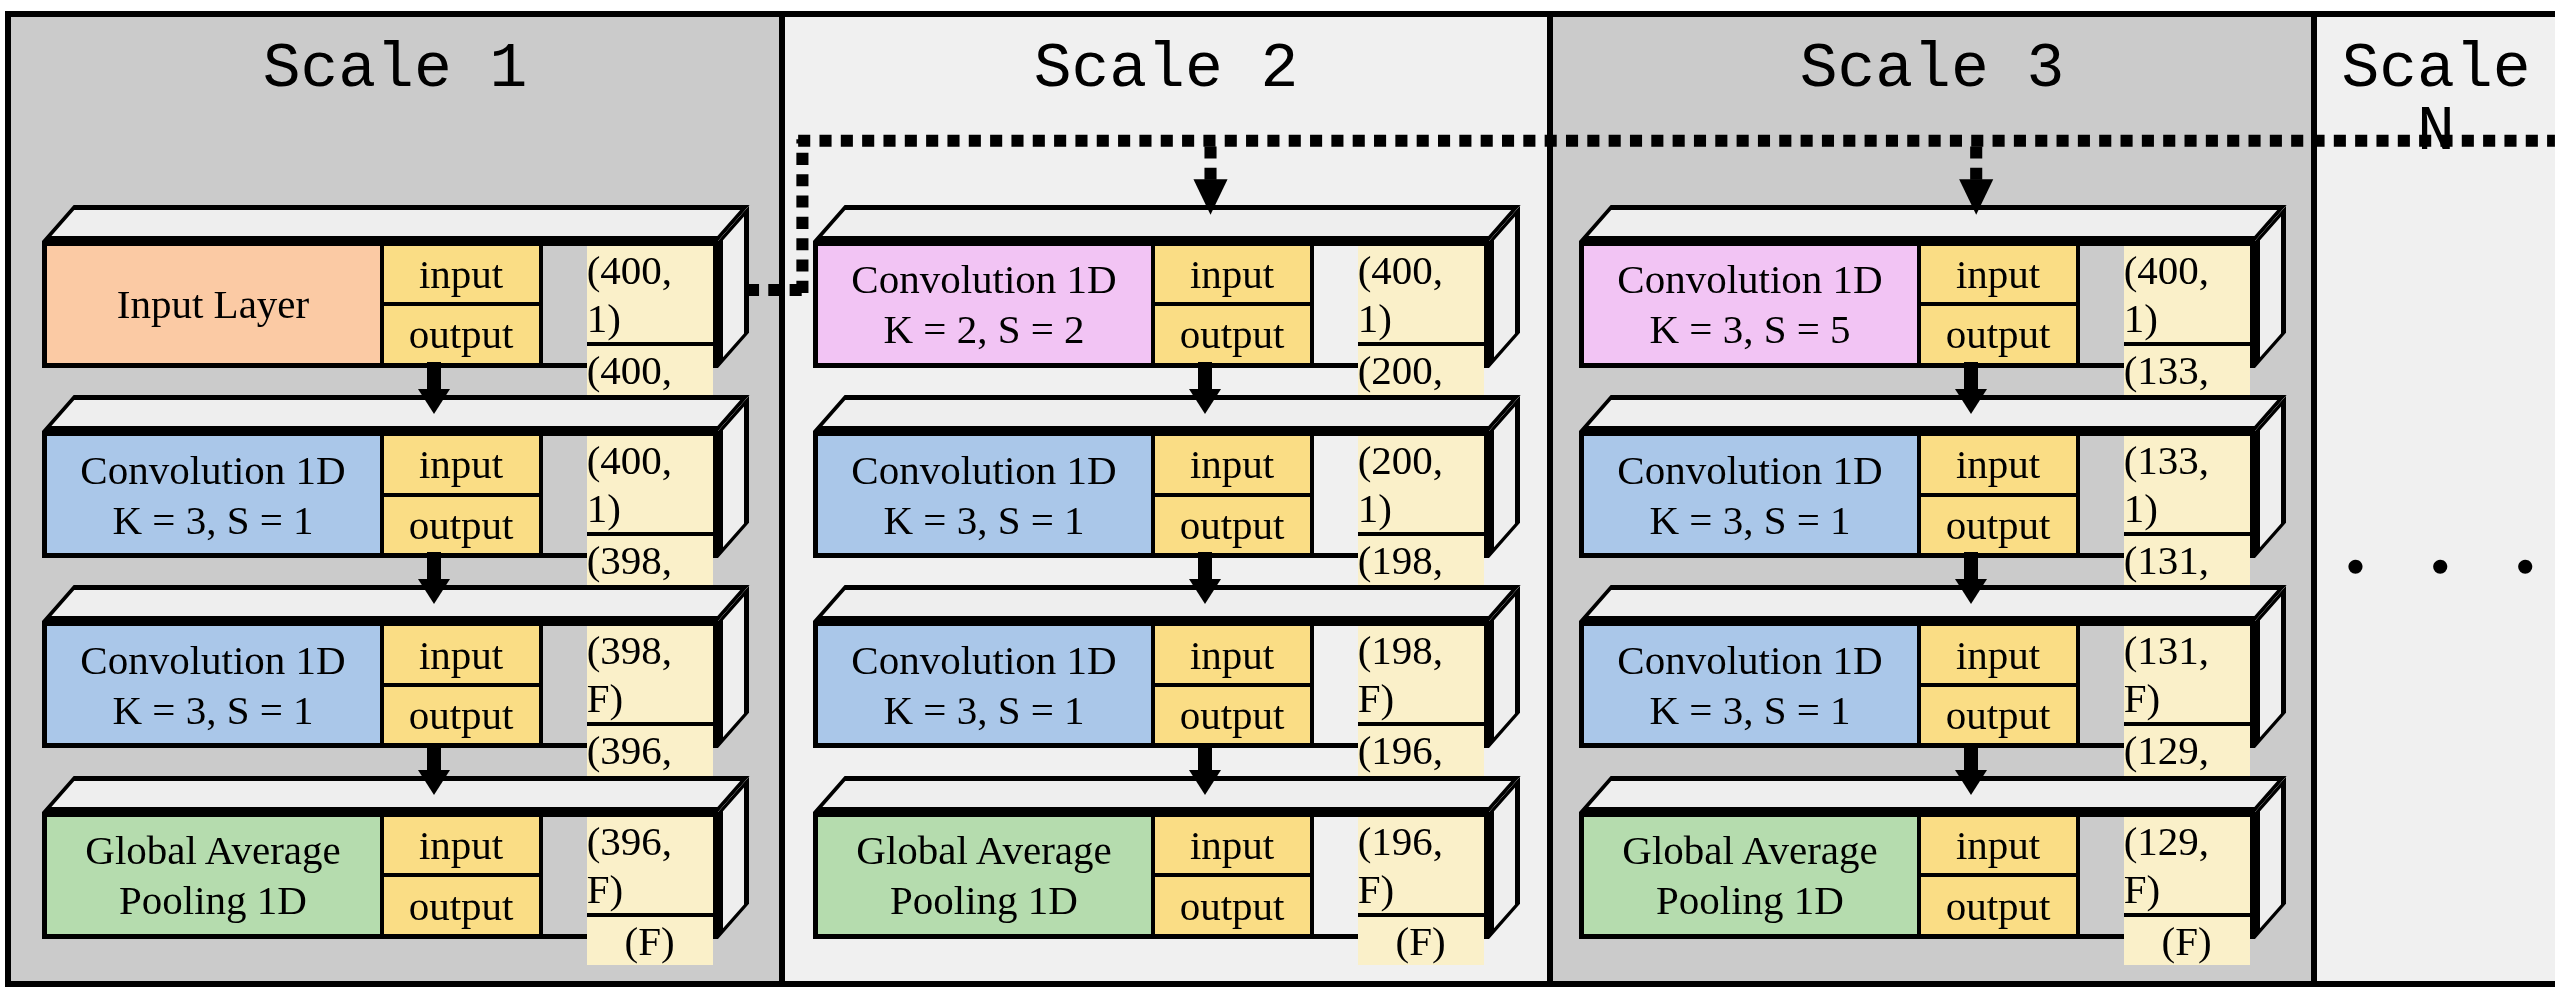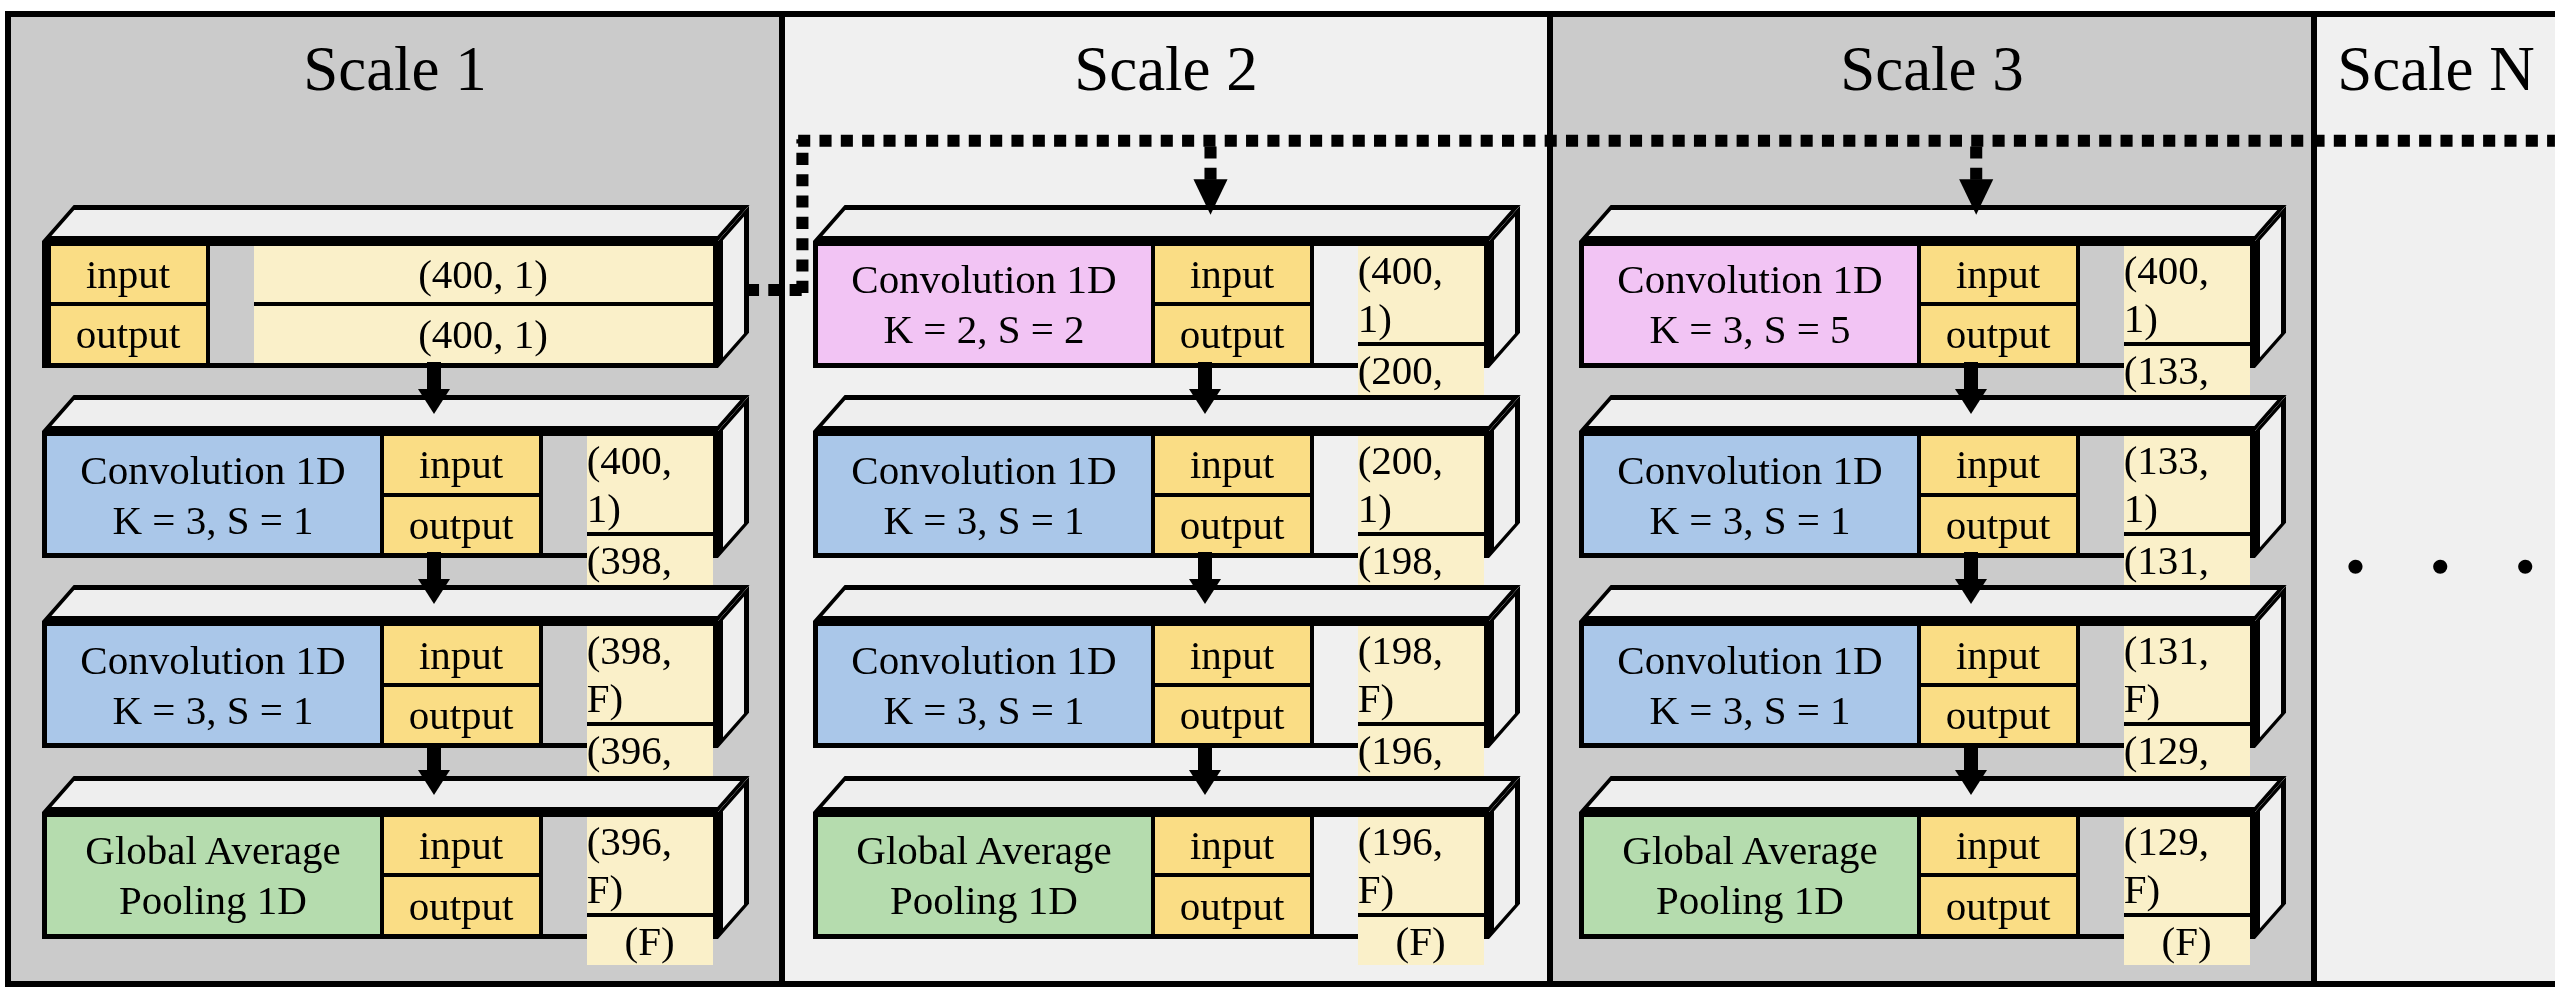--- a/index.html
+++ b/index.html
@@ -11,21 +11,21 @@
     position:absolute;left:5px;top:10.7px;width:2550px;height:976px;
     box-sizing:border-box;border:6.4px solid #000;border-right:none;
     display:flex;flex-direction:row;align-items:stretch;
   }
   .col{position:relative;box-sizing:border-box;height:100%;}
   .col + .col{border-left:6.4px solid #000;}
   .col-dark{background:#cbcbcb;}
   .col-light{background:#f0f0f0;}
   .col-title{
     height:188px;box-sizing:border-box;padding-top:21.3px;
-    text-align:center;font-size:63px;line-height:1.0;
+    text-align:center;font-size:63px;line-height:1.0;font-family:Liberation Mono, monospace;
   }
   .stack{display:flex;flex-direction:column;align-items:center;}
   .box{position:relative;width:707px;height:162px;margin-bottom:28.4px;}
   .face-top{
     position:absolute;left:0;top:0;width:676px;height:36px;background:#eeeeee;
     box-sizing:border-box;border:5.7px solid #000;
     transform:skewX(-41.3deg);transform-origin:bottom left;
   }
   .face-right{
     position:absolute;left:676px;top:36px;width:31px;height:127px;background:#eeeeee;
@@ -70,20 +70,23 @@
 <body>
 
 <div class="frame">
     <div class="col col-dark" style="width: 768px;">
     <div class="col-title">Scale 1</div>
     <div class="stack">
         <div class="box">
     <div class="face-top"></div>
     <div class="face-right"></div>
     <div class="front">
+      <div class="label" style="background: rgb(251, 202, 164);">
+              <span>Input Layer</span>
+            </div>
       <div class="io-col">
         <div class="cell io-cell">input</div>
         <div class="cell io-cell row2">output</div>
       </div>
       <div class="val-col">
         <div class="cell val-cell">(400, 1)</div>
         <div class="cell val-cell row2">(400, 1)</div>
       </div>
     </div>
 

